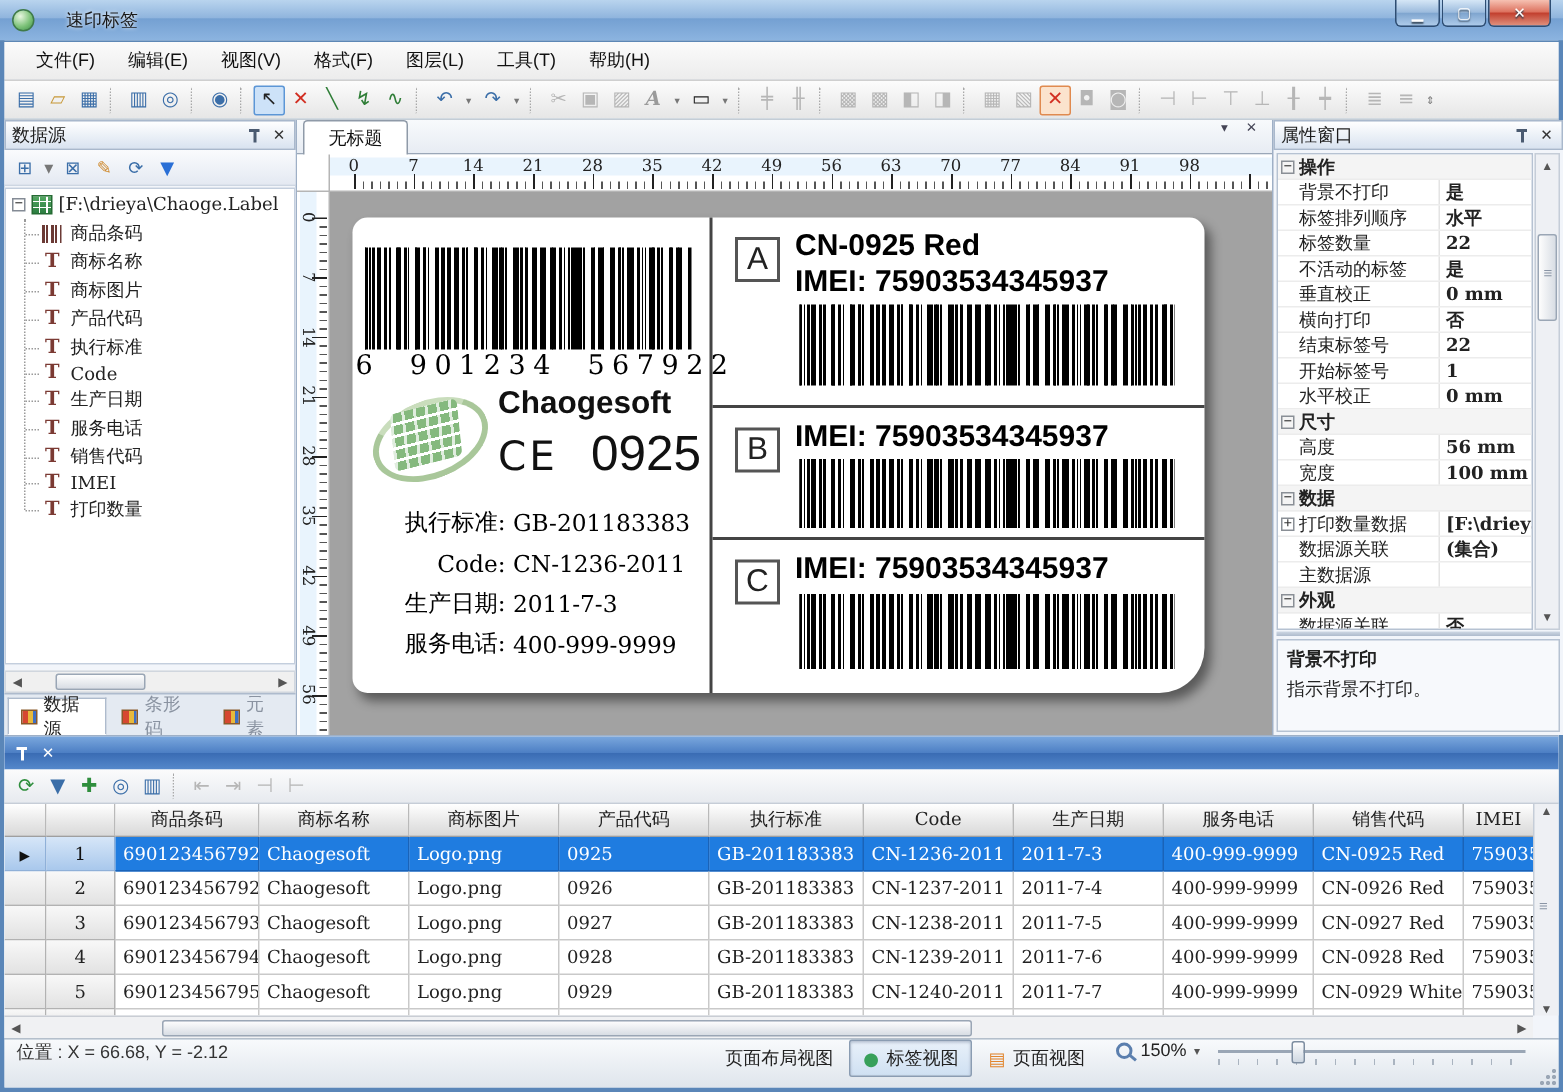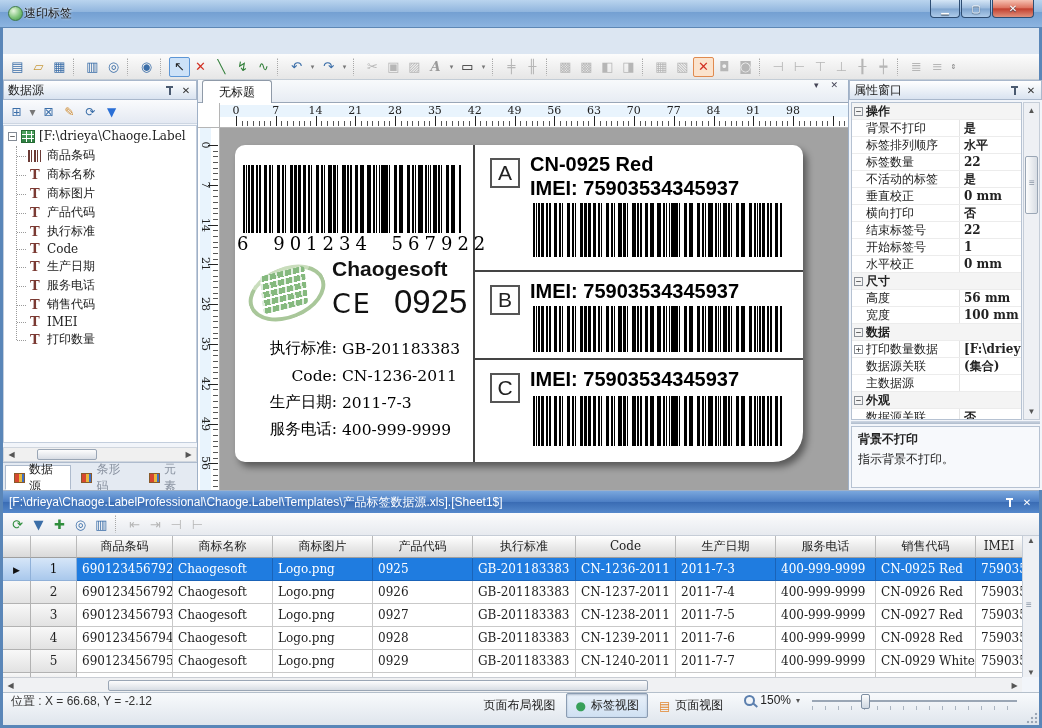--- a/index.html
+++ b/index.html
@@ -2,21 +2,21 @@
 <html><head>
 <meta charset="utf-8">
 <style>
   *{margin:0;padding:0;box-sizing:border-box}
   html,body{width:1042px;height:728px;overflow:hidden}
   body{font-family:"Liberation Sans",sans-serif;font-size:12px;color:#222;background:#dce6f2}
   #window{position:absolute;inset:0;border:3px solid #5a86b8;border-top:none;background:#dce6f2}
   
   .titlebar{position:absolute;left:-3px;right:-3px;top:0;height:28px;
     background:linear-gradient(#b9d4ee,#8fb4dd 45%,#74a0d2 46%,#8cb4e0);border-bottom:1px solid #5d87b5;
-    display:flex;align-items:center;padding:0 8px;gap:1px}
+    display:flex;align-items:center;padding:0 8px;gap:21px}
   .appicon{width:15px;height:15px;border-radius:50%;background:radial-gradient(circle at 35% 30%,#e8f6e0,#7ec37a 55%,#3c8f46);border:1px solid #3f7a49}
   .apptitle{font-size:12px;color:#1a1a1a;text-shadow:0 0 3px #fff}
   .winbtns{margin-left:auto;display:flex;align-self:flex-start}
   .wbtn{width:30px;height:18px;border:1px solid #2e4d72;border-top:none;border-radius:0 0 4px 4px;
     background:linear-gradient(#d5e6f6,#9cbbdd 48%,#7fa5cf 52%,#aecbea);color:#fff;font-size:10px;
     display:flex;align-items:center;justify-content:center;margin-left:1px;text-shadow:0 1px 1px #345}
   .wbtn.close{width:42px;background:linear-gradient(#f6c1b2,#dd7360 46%,#c2402f 52%,#e0917e);}
   
   .menubar{position:absolute;left:0;right:0;top:28px;height:26px;background:linear-gradient(#fbfbfb,#ececec);border-bottom:1px solid #cfcfcf;display:flex;align-items:center;padding-left:10px}
   .menu-item{padding:3px 11px;color:#111}
@@ -190,20 +190,37 @@
   <div class="titlebar">
     <span class="appicon"></span>
     <span class="apptitle">速印标签</span>
     <span class="winbtns">
       <span class="wbtn">▁</span>
       <span class="wbtn">▢</span>
       <span class="wbtn close">✕</span>
     </span>
   </div>
 
+  <div class="menubar">
+
+      <span class="menu-item">文件(F)</span>
+
+      <span class="menu-item">编辑(E)</span>
+
+      <span class="menu-item">视图(V)</span>
+
+      <span class="menu-item">格式(F)</span>
+
+      <span class="menu-item">图层(L)</span>
+
+      <span class="menu-item">工具(T)</span>
+
+      <span class="menu-item">帮助(H)</span>
+
+  </div>
 
   <div class="maintoolbar">
 
       <span class="tbtn b">▤</span>
 
       <span class="tbtn y">▱</span>
 
       <span class="tbtn b">▦</span>
 
       <span class="tbtn sep"></span>
@@ -680,21 +697,20 @@
     </div>
     <div class="splitter"></div>
     <div class="descbox">
       <div class="dt">背景不打印</div>
       <div>指示背景不打印。</div>
     </div>
   </div>
 
   <div class="bottom-panel">
     <div class="bp-title">
-      <span class="t">[F:\drieya\Chaoge.LabelProfessional\Chaoge.Label\Templates\产品标签数据源.xls].[Sheet1$]</span>
       <span class="pinic"></span>
       <span class="xic">✕</span>
     </div>
     <div class="bp-toolbar">
 
         <span class="tbtn g2">⟳</span>
 
         <span class="tbtn b">▼</span>
 
         <span class="tbtn g2">✚</span>

